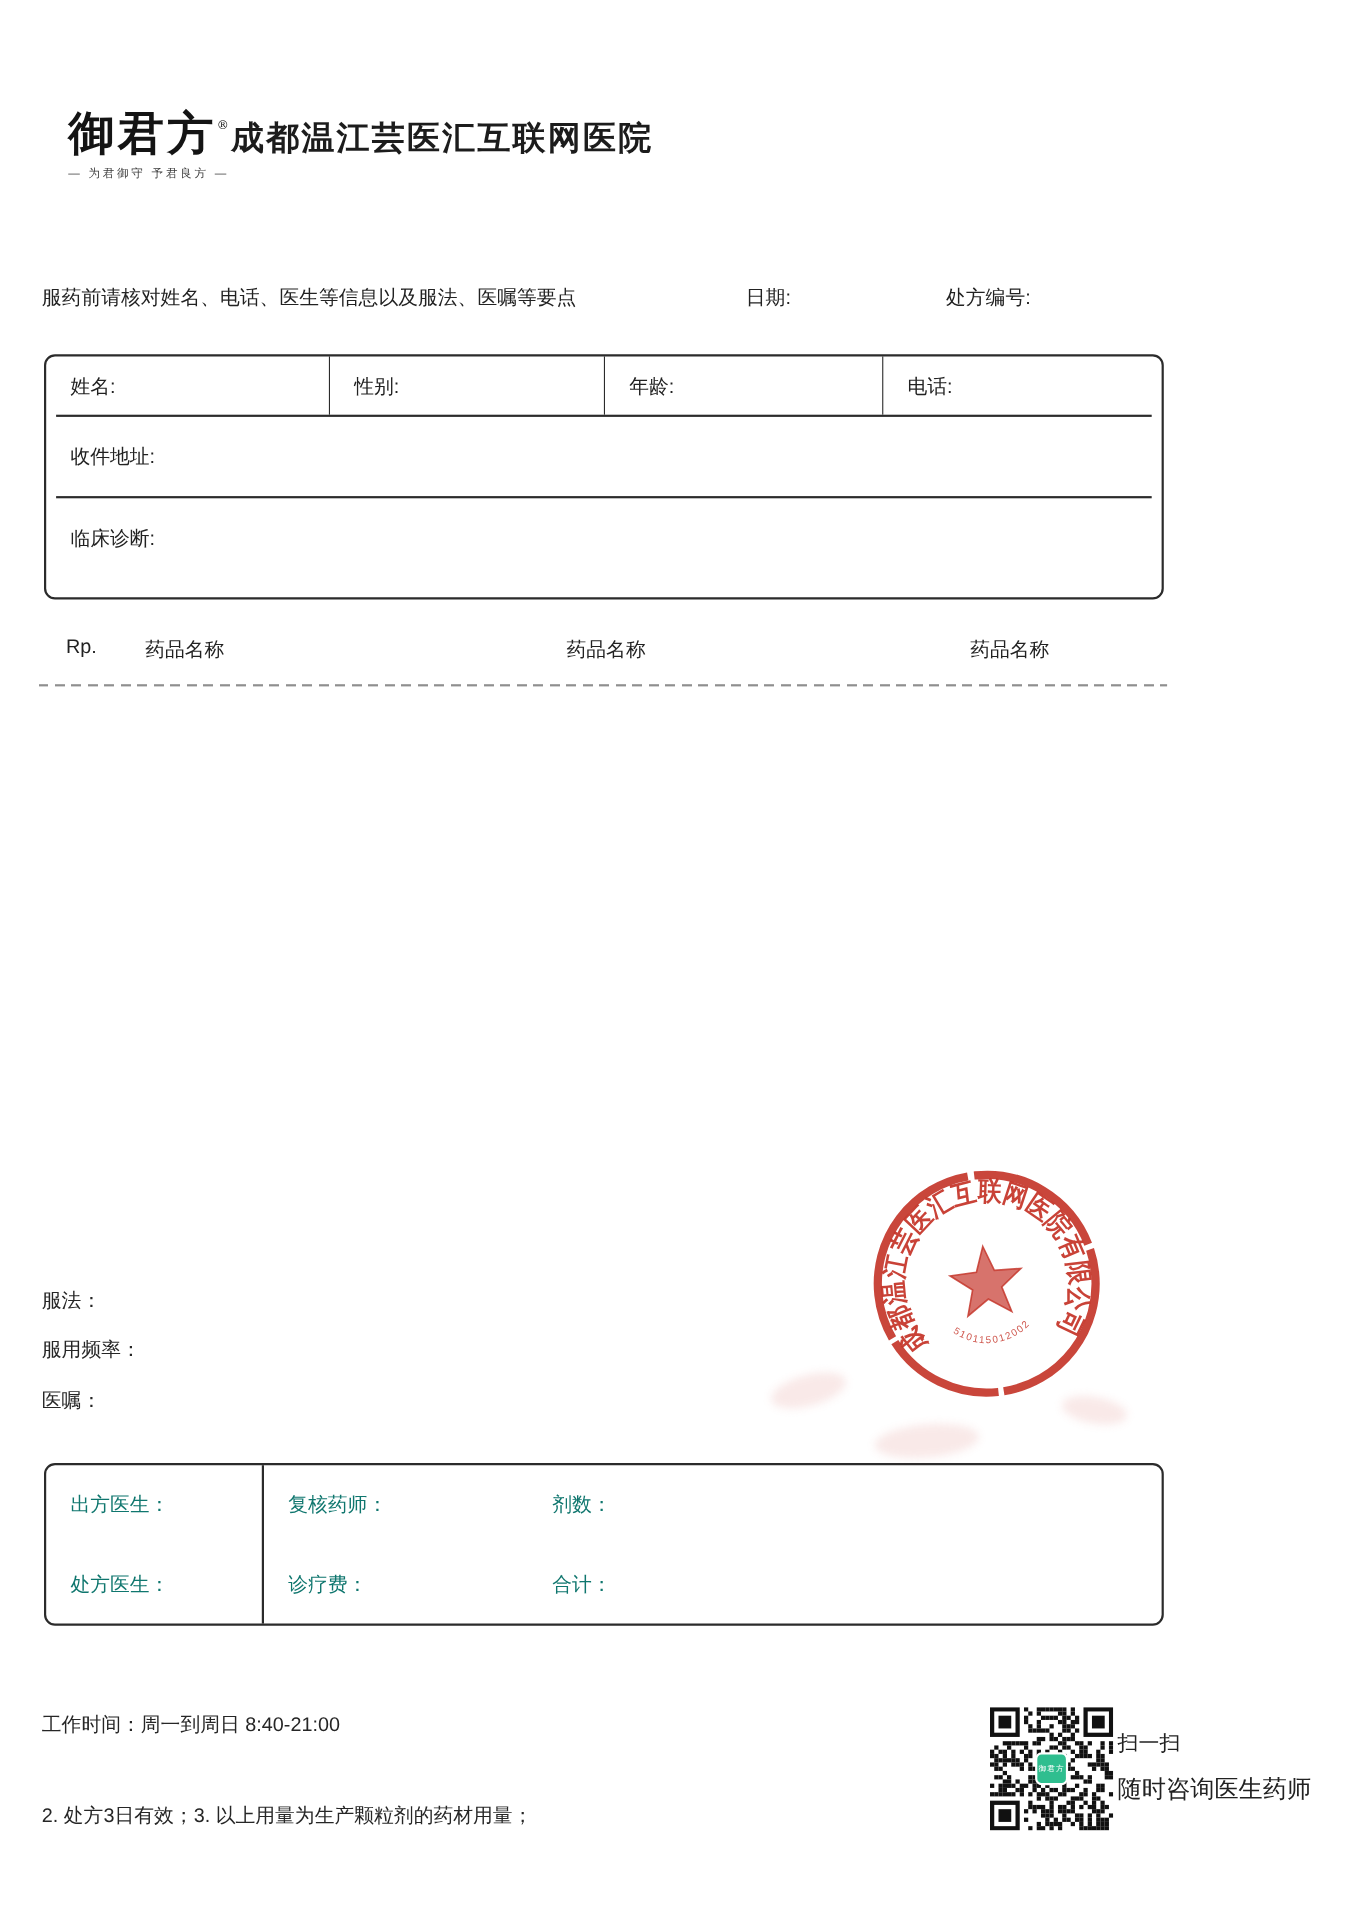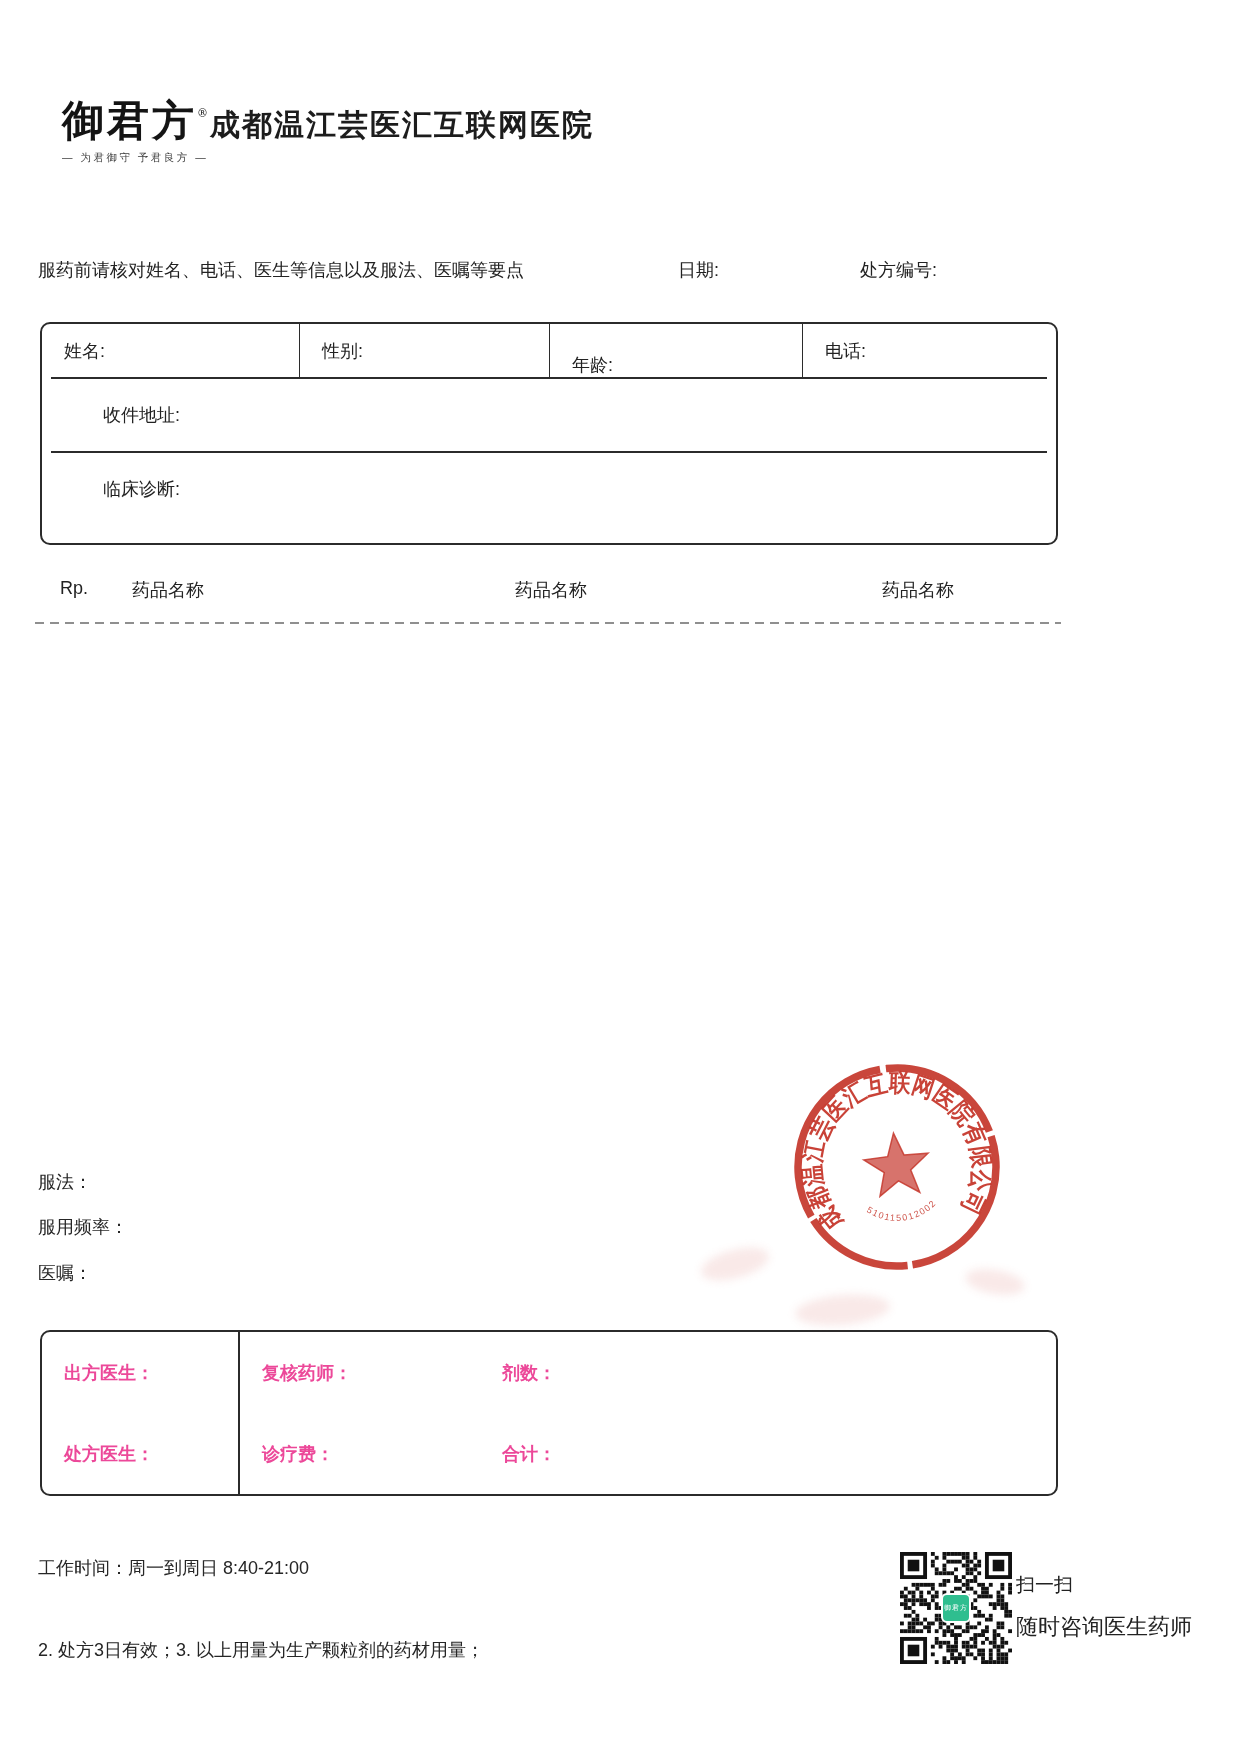--- a/index.html
+++ b/index.html
@@ -22,42 +22,42 @@
   .date-label  { position:absolute; left:678px; }
   .rx-number-label { position:absolute; left:860px; }
 
   
   .patient-box { position:absolute; left:40px; top:322px; width:1018px; height:223px;
     border:2px solid #2b2b2b; border-radius:10px; font-size:18px; color:#222; }
   .pb-row1 { display:flex; height:53px; }
   .pb-cell { display:flex; align-items:center; padding-left:22px; }
   .pb-cell.c1 { width:257px; }
   .pb-cell.c2 { width:250px; border-left:1.5px solid #2b2b2b; }
-  .pb-cell.c3 { width:253px; border-left:1.5px solid #2b2b2b;align-items:flex-end; }
+  .pb-cell.c3 { width:253px; border-left:1.5px solid #2b2b2b; }
   .pb-cell.c4 { flex:1; border-left:1.5px solid #2b2b2b; }
   .pb-hline { height:2px; background:#2b2b2b; margin:0 9px; }
-  .pb-rowfull { display:flex; align-items:center; height:72px; padding-left:22px;margin-left:39px; }
+  .pb-rowfull { display:flex; align-items:center; height:72px; padding-left:22px; }
 
   
   .rp-row { position:absolute; left:0; top:578px; width:100%; font-size:18px; color:#222; }
   .rp-label { position:absolute; left:60px; }
   .drug-col1 { position:absolute; left:132px; }
   .drug-col2 { position:absolute; left:515px; }
   .drug-col3 { position:absolute; left:882px; }
   .dashed-sep { position:absolute; left:35px; top:622px; width:1026px; height:2px;
     background:repeating-linear-gradient(90deg,#8f8f8f 0 9px,transparent 9px 15px); }
 
   
   .usage-method    { position:absolute; left:38px; top:1170px; font-size:18px; }
   .usage-frequency { position:absolute; left:38px; top:1215px; font-size:18px; }
   .usage-advice    { position:absolute; left:38px; top:1261px; font-size:18px; }
 
   
-  .summary-box { position:absolute; left:40px; top:1330px; width:1018px; height:166px;
-    border:2px solid #2b2b2b; border-radius:10px; display:flex; font-size:18px; color:#ec4899; z-index:2; background:transparent;font-weight:bold; }
+  .summary-box { position:absolute; left:40px; top:1330px; width:1018px; height:148px;
+    border:2px solid #2b2b2b; border-radius:10px; display:flex; font-size:18px; color:#0f766e; z-index:2; background:transparent; }
   .sb-left { width:198px; border-right:2px solid #2b2b2b; display:flex; flex-direction:column; }
   .sb-left .sb-cell { flex:1; display:flex; align-items:center; padding-left:22px; }
   .sb-right { flex:1; display:flex; flex-direction:column; }
   .sb-right .sb-row { flex:1; position:relative; }
   .sb-right .lbl-a { position:absolute; left:22px; top:50%; transform:translateY(-50%); }
   .sb-right .lbl-b { position:absolute; left:262px; top:50%; transform:translateY(-50%); }
 
   
   .stamp { position:absolute; left:786px; top:1056px; z-index:5; opacity:0.92; }
   .smudge { position:absolute; border-radius:50%; background:rgba(193,39,27,0.10); filter:blur(4px); z-index:4; }

